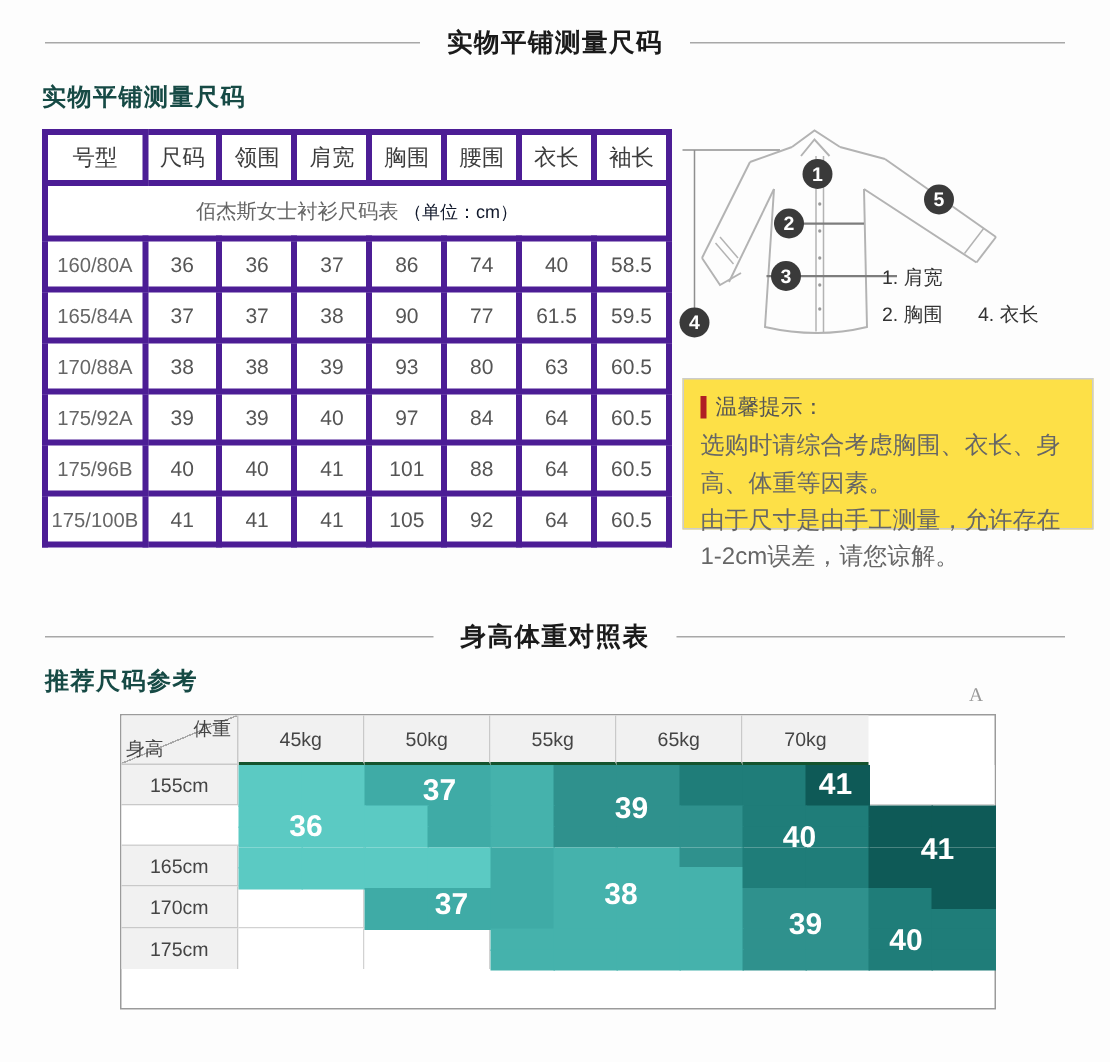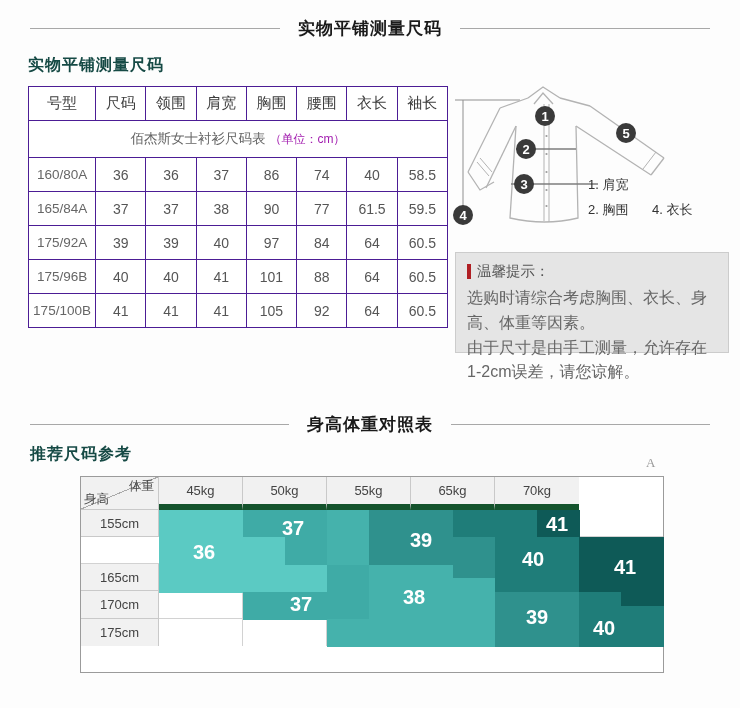--- a/index.html
+++ b/index.html
@@ -12,50 +12,50 @@
   .divider .dv-text { margin:0 18px; font-size:17px; font-weight:bold; color:#1a1a1a; letter-spacing:1px; }
   #divider1 { top:16px; }
   #divider2 { top:412px; }
 
   .sec-heading { position:absolute; font-size:16px; font-weight:bold; color:#164a45; letter-spacing:1px; }
   #heading1 { left:28px; top:55px; }
   #heading2 { left:30px; top:444px; }
 
   
   #size-table { position:absolute; left:28px; top:86px; width:420px; border-collapse:collapse; table-layout:fixed; background:#fff; }
-  #size-table td, #size-table th { border:1px solid #4c1d95; text-align:center; font-weight:normal; }
+  #size-table td, #size-table th { border:4px solid #4c1d95; text-align:center; font-weight:normal; }
   #size-table .title-cell { height:37px; font-size:17px; color:#444; }
-  #size-table .title-unit { font-size:12px; color:#a21caf; }
+  #size-table .title-unit { font-size:12px; color:#0f172a; }
   #size-table thead th { height:34px; font-size:15px; color:#3d3d3d; }
   #size-table tbody td { height:34px; font-size:14px; color:#555; }
   #size-table td:first-child { font-size:13.5px; color:#666; }
 
   
   #shirt-diagram { position:absolute; left:450px; top:84px; }
   .legend { position:absolute; left:588px; top:176px; width:150px; font-size:13px; color:#333; }
   .legend-row { display:flex; margin-bottom:7px; }
   .legend-row span { display:inline-block; width:64px; white-space:nowrap; }
 
   
-  #tips-box { position:absolute; left:455px; top:252px; width:274px; height:101px; border:1px solid #ccc; background:#e5e5e5; padding:9px 11px 0 11px; }
+  #tips-box { position:absolute; left:455px; top:252px; width:274px; height:101px; border:1px solid #ccc; background:#fde047; padding:9px 11px 0 11px; }
   .tips-title { display:flex; align-items:center; font-size:14.5px; color:#555; margin-bottom:5px; }
   .tips-bar { width:4px; height:15px; background:#b01f24; margin-right:6px; }
   .tips-text { font-size:16px; color:#666; line-height:1.55; }
 
   
   #corner-mark { position:absolute; left:646px; top:455px; font-family:"Liberation Serif","DejaVu Serif",serif; font-size:13px; color:#999; }
 
   
   #heat { position:absolute; left:80px; top:476px; width:584px; height:197px; border:1px solid #9b9b9b; background:#fff; }
   .heat-header-row { display:flex; height:33px; }
   .corner-cell { position:relative; width:78px; height:33px; background:#f1f1f1; border-right:1px solid #c9c9c9; border-bottom:1px solid #c9c9c9;
      background-image:linear-gradient(to bottom right, rgba(0,0,0,0) calc(50% - 0.5px), #a9a9a9 calc(50% - 0.5px), #a9a9a9 calc(50% + 0.5px), rgba(0,0,0,0) calc(50% + 0.5px)); }
   .corner-top { position:absolute; right:4px; top:1px; font-size:12.5px; color:#444; }
   .corner-bottom { position:absolute; left:3px; bottom:1px; font-size:12.5px; color:#444; }
-  .weight-cell { width:84px; height:33px; background:#f1f1f1; border-right:1px solid #c9c9c9; border-bottom:6px solid #14532d;
+  .weight-cell { width:84px; height:33px; background:#f1f1f1; border-right:1px solid #c9c9c9; border-bottom:2px solid #14532d;
      display:flex; align-items:center; justify-content:center; font-size:13px; color:#444; }
   .weight-cell:last-child, .heat-cell:last-child { border-right:none;text-align:center; }
   .heat-row { display:flex; height:27.17px; }
   .height-cell { width:78px; background:#f1f1f1; border-right:1px solid #c9c9c9; border-bottom:1px solid #c9c9c9;
      display:flex; align-items:center; justify-content:center; font-size:13px; color:#444; }
   .heat-cell { width:84px; background:#fff; border-right:1px solid #d2d2d2; border-bottom:1px solid #d2d2d2; }
   .heat-row:last-child .heat-cell, .heat-row:last-child .height-cell { border-bottom:none; }
   #heat-overlay { position:absolute; left:78px; top:33px; width:504px; height:164px; }
   .hc { position:absolute; }
   .size-label { position:absolute; transform:translate(-50%,-50%); font-size:20px; font-weight:bold; color:#fff; }
@@ -111,20 +111,30 @@
         </tr>
         <tr>
           <td>165/84A</td>
           <td>37</td>
           <td>37</td>
           <td>38</td>
           <td>90</td>
           <td>77</td>
           <td>61.5</td>
           <td>59.5</td>
+        </tr>
+        <tr>
+          <td>170/88A</td>
+          <td>38</td>
+          <td>38</td>
+          <td>39</td>
+          <td>93</td>
+          <td>80</td>
+          <td>63</td>
+          <td>60.5</td>
         </tr>
         <tr>
           <td>175/92A</td>
           <td>39</td>
           <td>39</td>
           <td>40</td>
           <td>97</td>
           <td>84</td>
           <td>64</td>
           <td>60.5</td>

